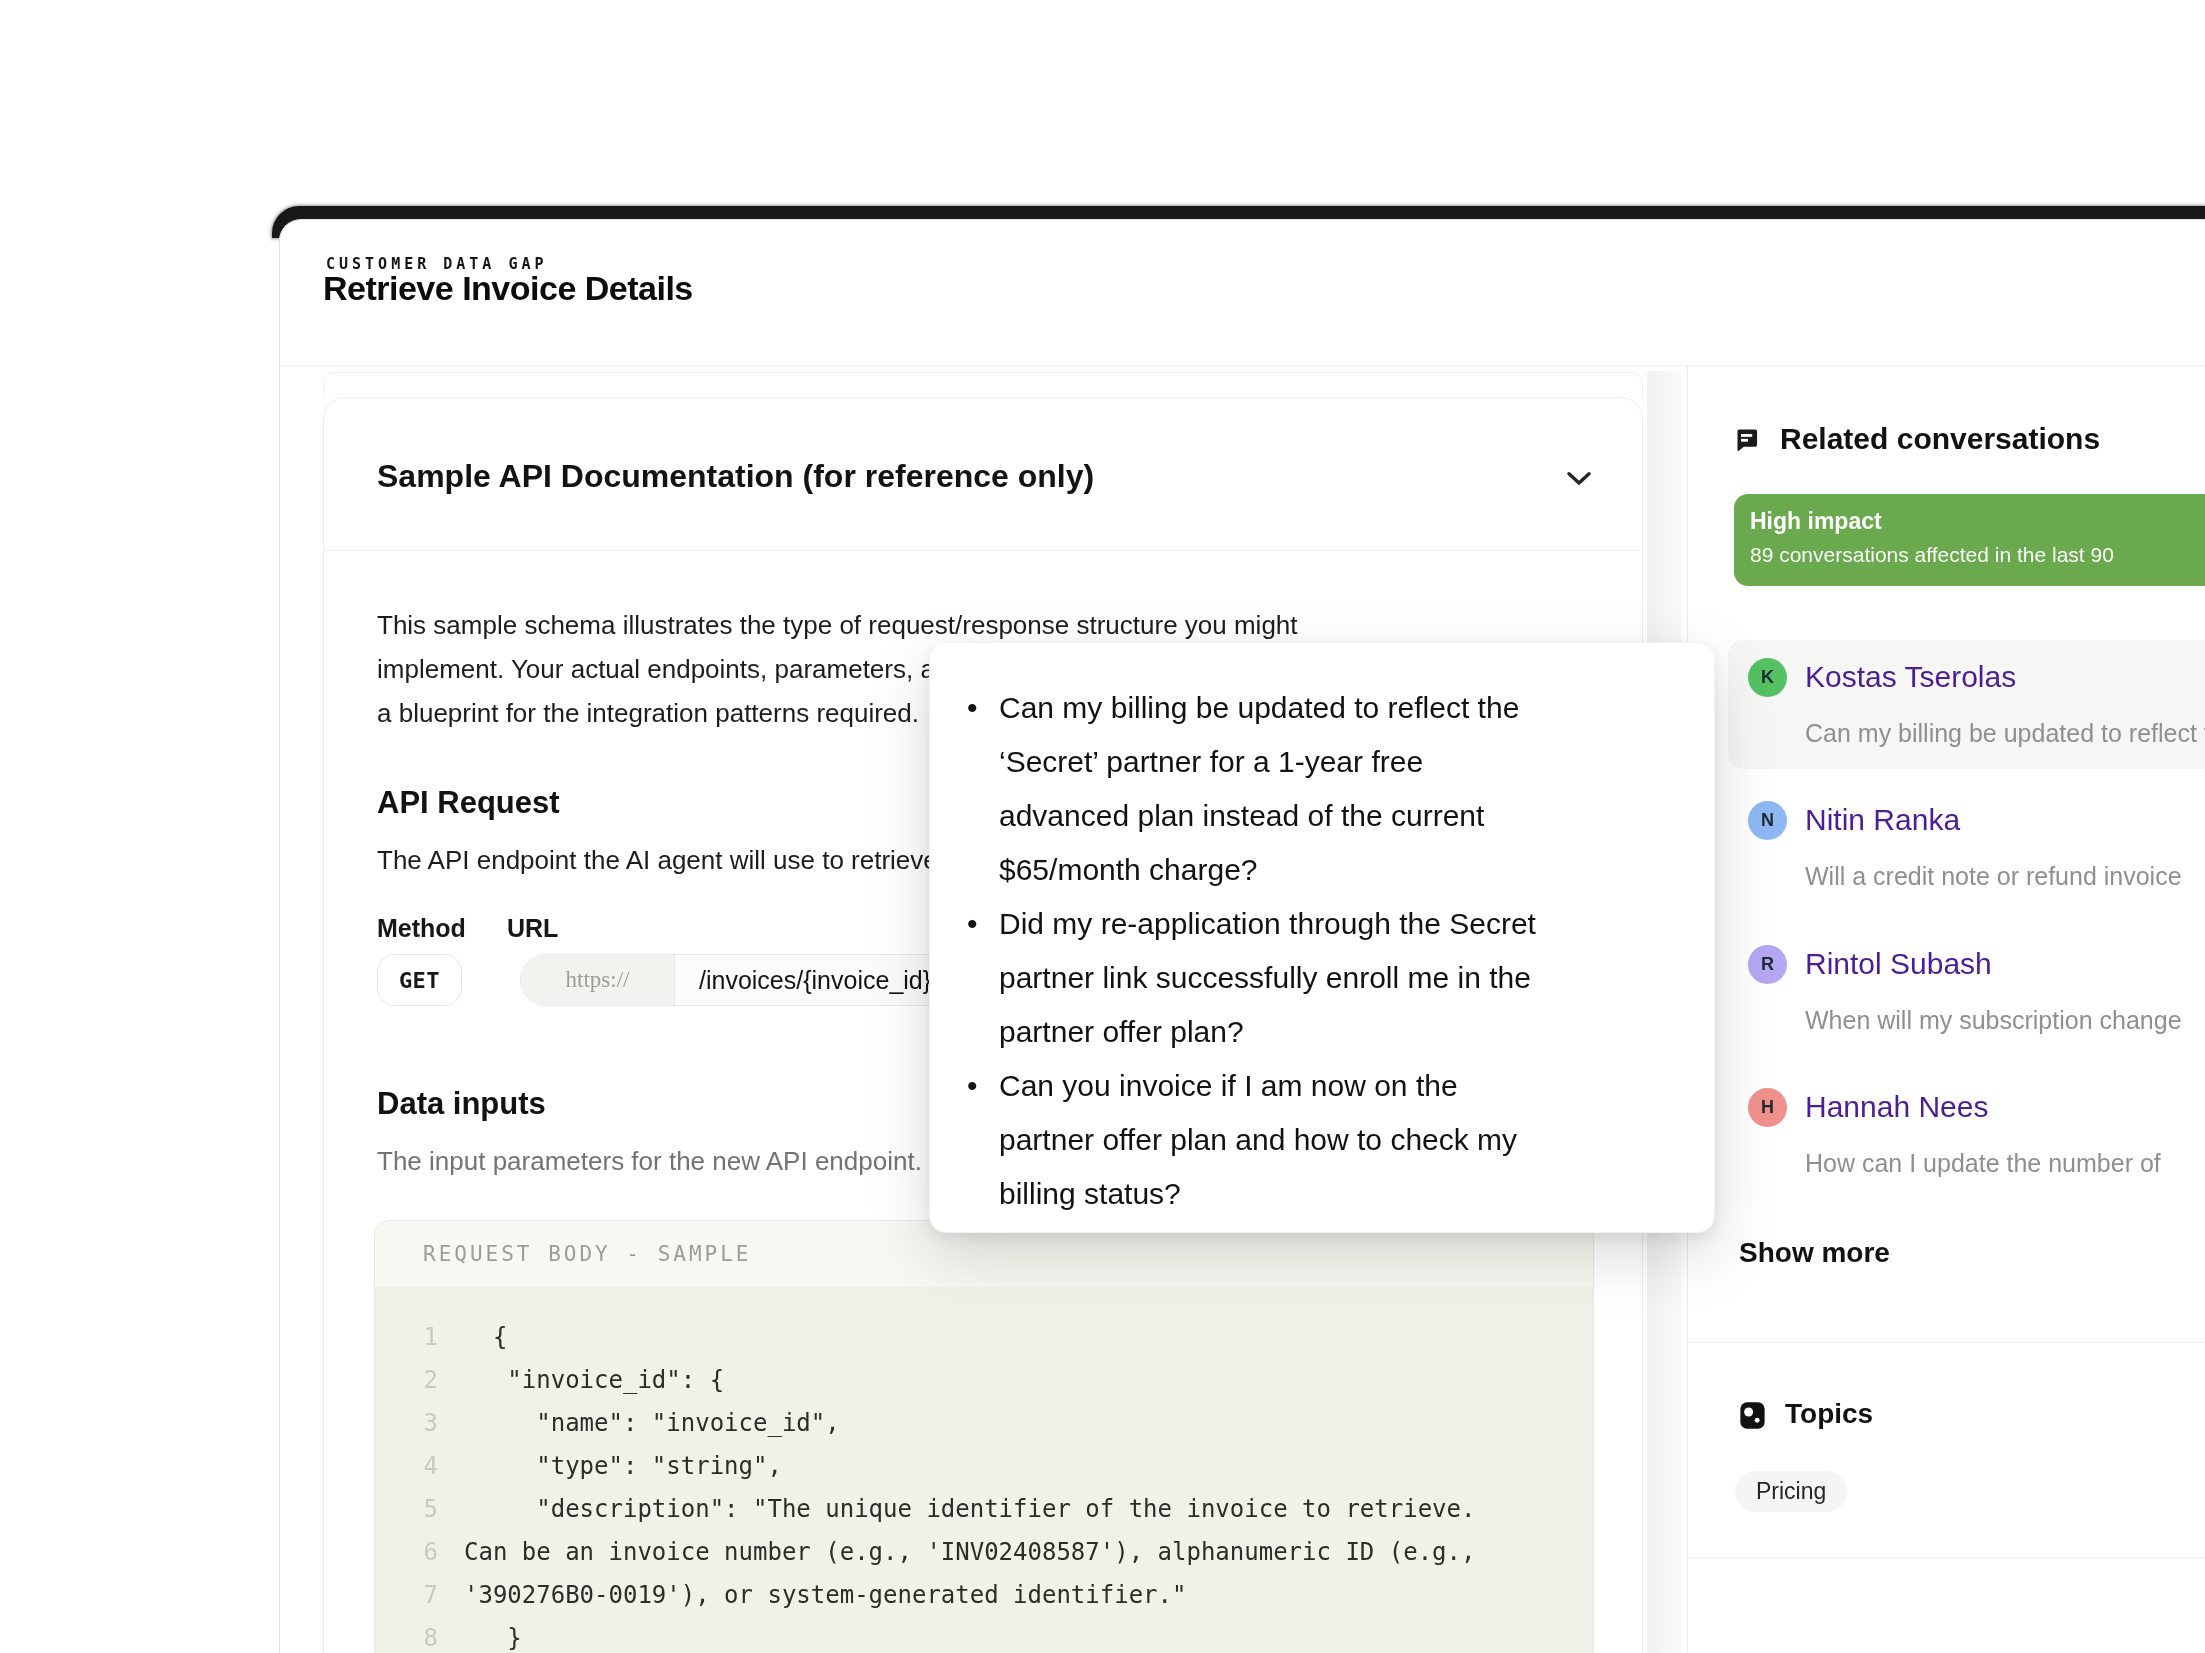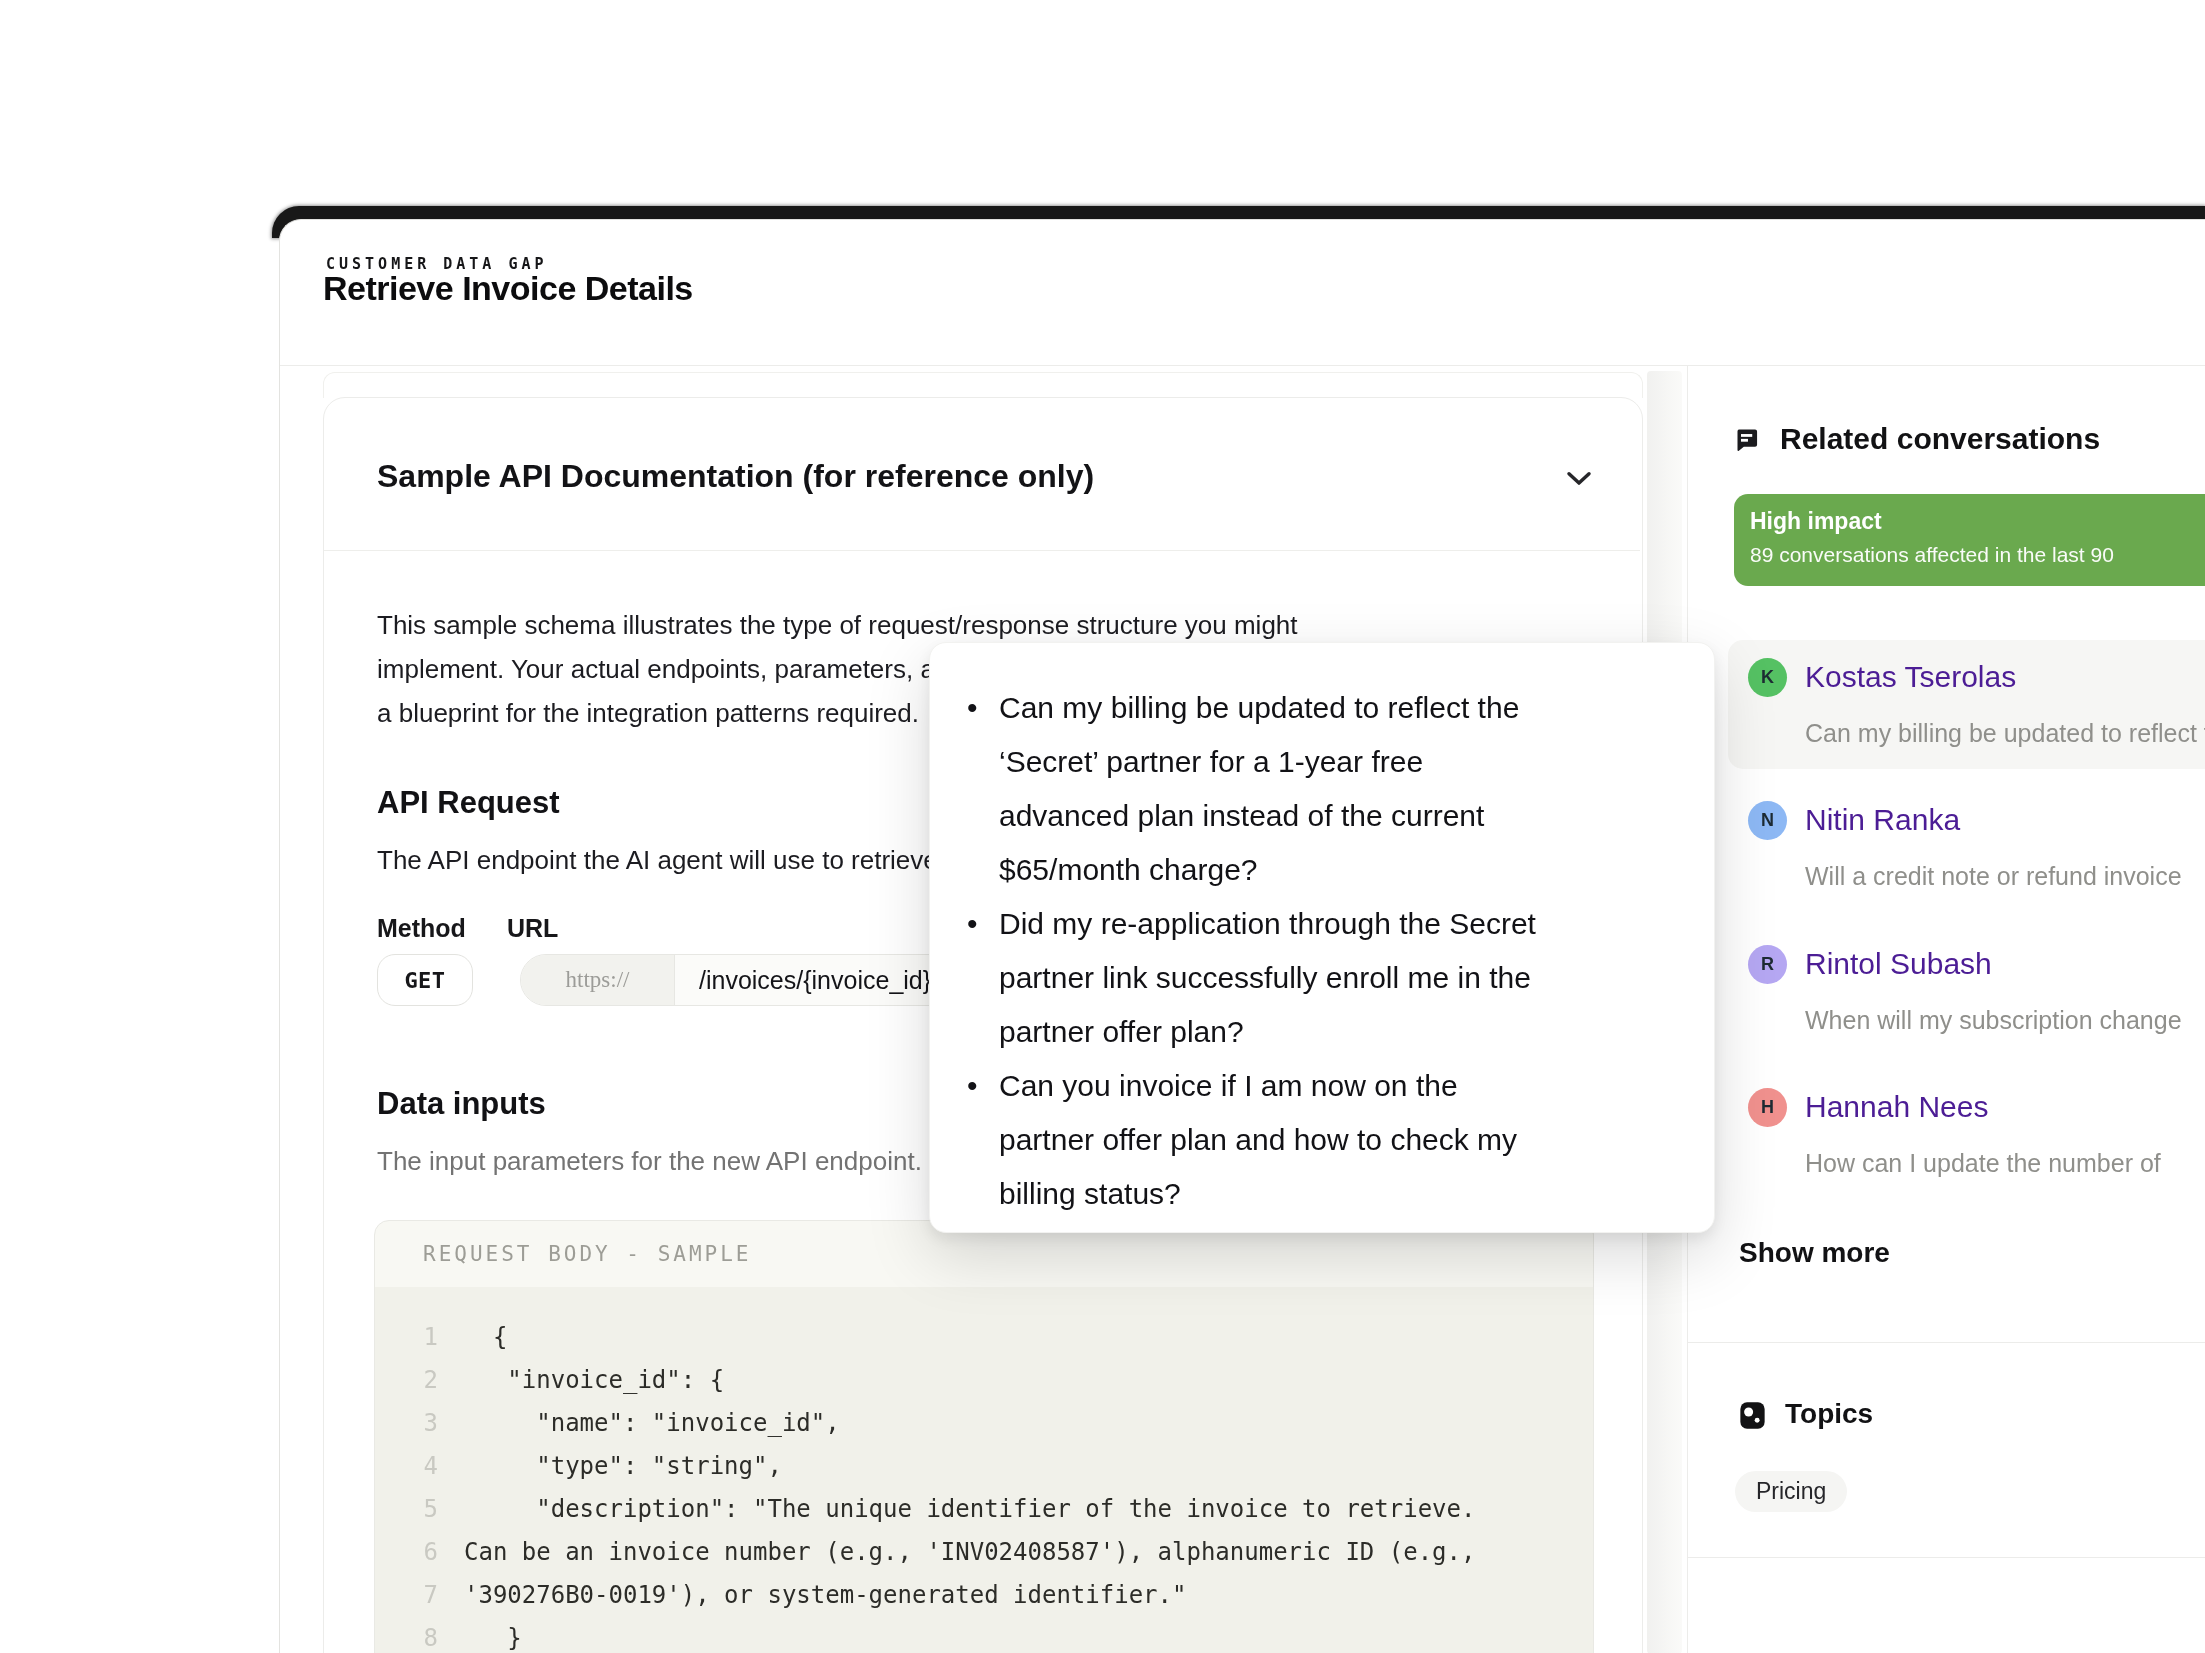--- a/index.html
+++ b/index.html
@@ -47,21 +47,21 @@
   .chevron{left:1563px;top:462px;width:32px;height:32px}
   .doc-card-divider{left:324px;top:550px;width:1316px;height:1px;background:#eeeeeb}
   .intro{left:377px;top:603px;font-size:26px;line-height:44px;color:#1c1c21;white-space:nowrap}
   .sec-heading{font-size:31px;font-weight:700;color:#121215}
   .api-heading{left:377px;top:785px}
   .api-desc{left:377px;top:845px;font-size:26px;color:#1c1c21;white-space:nowrap}
   .field-label{font-size:25px;font-weight:700;color:#17171a}
   .method-label{left:377px;top:914px}
   .url-label{left:507px;top:914px}
   .get-pill{
-    left:377px;top:954px;width:96px;height:52px;background:#fff;
+    left:377px;top:954px;width:85px;height:52px;background:#fff;
     border:1.5px solid #e3e3df;border-radius:18px;box-sizing:border-box;
     display:flex;align-items:center;justify-content:center;
     font-family:"DejaVu Sans Mono","Liberation Mono",monospace;
     font-size:22px;font-weight:700;letter-spacing:0.5px;color:#17171a;
   }
   .url-input{
     left:520px;top:954px;width:1079px;height:52px;background:#fbfbf9;
     border:1.5px solid #e7e7e3;border-radius:27px;box-sizing:border-box;
     display:flex;align-items:stretch;overflow:hidden;
   }

